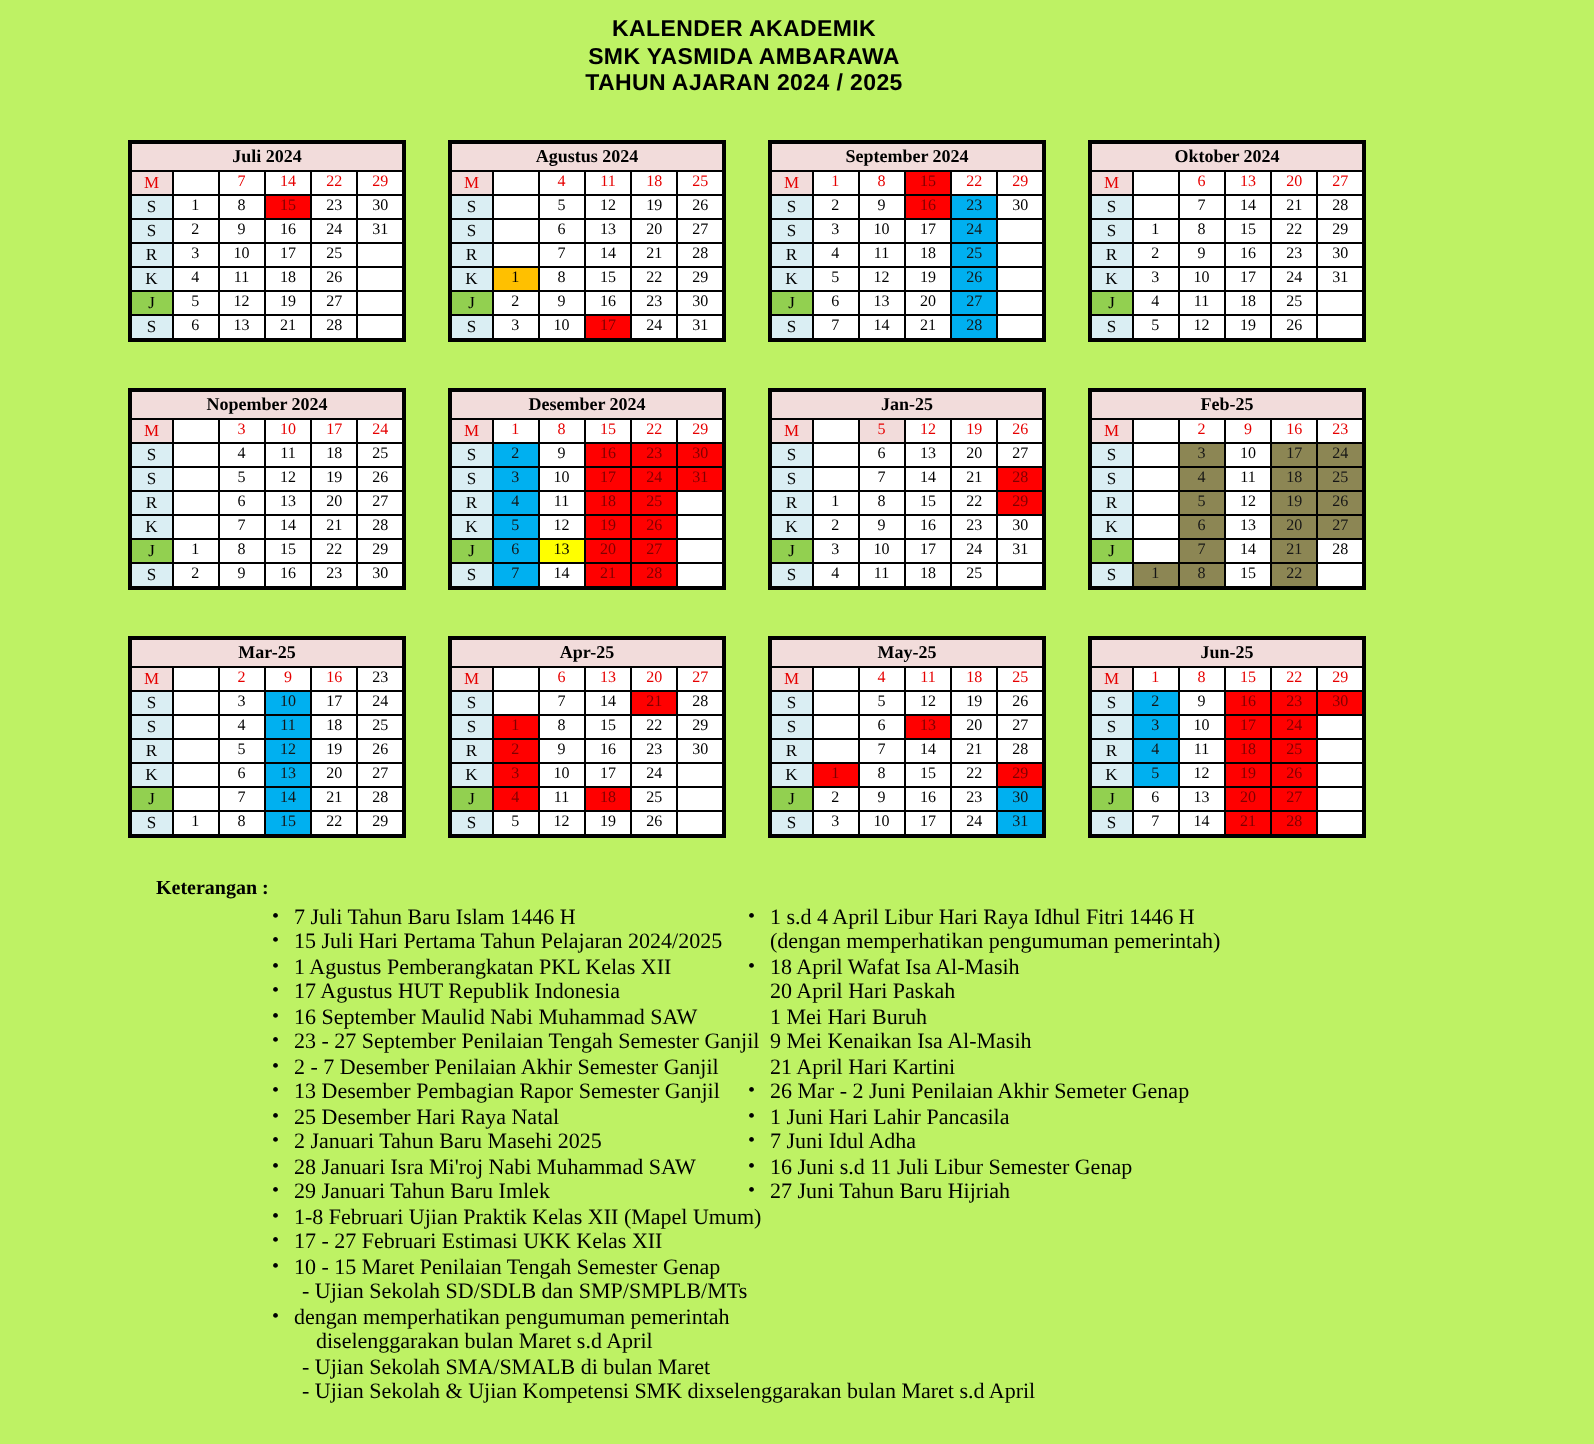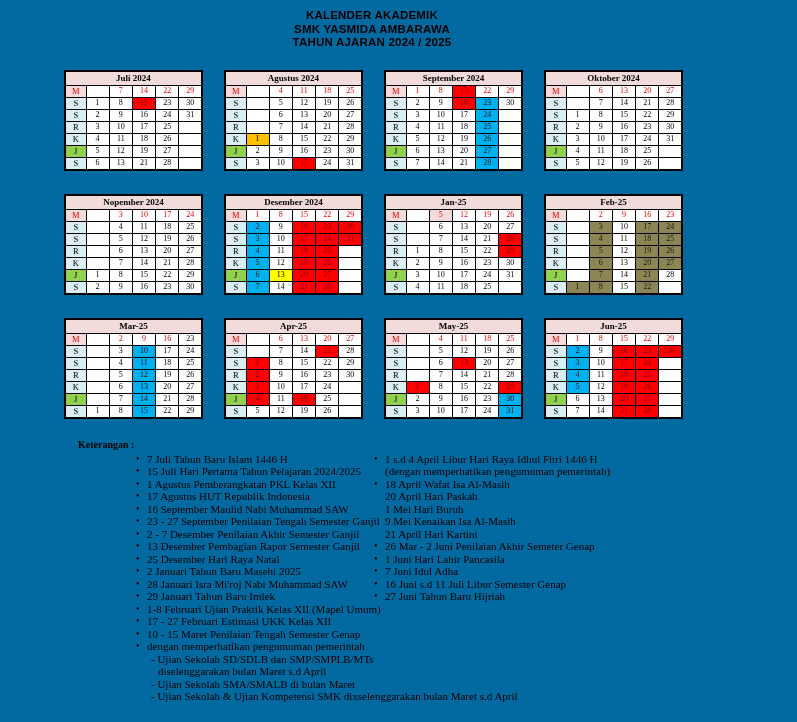--- a/index.html
+++ b/index.html
@@ -1,16 +1,16 @@
 <!DOCTYPE html>
 <html><head>
 <meta charset="utf-8">
 <style>
   html,body{margin:0;padding:0;background:#fff;}
-  .page{position:relative;width:797px;height:722px;background:#0369a1;overflow:hidden;
+  .page{position:relative;width:797px;height:722px;background:#bef264;overflow:hidden;
         font-family:"Liberation Serif",serif;color:#000;}
   
   .title{width:744px;padding-top:9px;text-align:center;
          font-family:"Liberation Sans",sans-serif;font-weight:bold;
          font-size:11.5px;line-height:13.5px;letter-spacing:.2px;}
   
   .cal-grid{margin:20px 16px 0 64px;display:grid;
             grid-template-columns:repeat(4,139px);gap:23px 21px;}
   table.month{border-collapse:collapse;border:2px solid #000;width:139px;table-layout:fixed;}
   table.month th.mh{border:1px solid #000;background:#F2DCDB;height:13px;padding:0;
@@ -943,22 +943,22 @@
           <div class="li bullet">23 - 27 September Penilaian Tengah Semester Ganjil</div>
           <div class="li bullet">2 - 7 Desember Penilaian Akhir Semester Ganjil</div>
           <div class="li bullet">13 Desember Pembagian Rapor Semester Ganjil</div>
           <div class="li bullet">25 Desember Hari Raya Natal</div>
           <div class="li bullet">2 Januari Tahun Baru Masehi 2025</div>
           <div class="li bullet">28 Januari Isra Mi'roj Nabi Muhammad SAW</div>
           <div class="li bullet">29 Januari Tahun Baru Imlek</div>
           <div class="li bullet">1-8 Februari Ujian Praktik Kelas XII (Mapel Umum)</div>
           <div class="li bullet">17 - 27 Februari Estimasi UKK Kelas XII</div>
           <div class="li bullet">10 - 15 Maret Penilaian Tengah Semester Genap</div>
+          <div class="li ind1">- Ujian Sekolah SD/SDLB dan SMP/SMPLB/MTs</div>
           <div class="li bullet">dengan memperhatikan pengumuman pemerintah</div>
-          <div class="li ind1">- Ujian Sekolah SD/SDLB dan SMP/SMPLB/MTs</div>
           <div class="li ind2">diselenggarakan bulan Maret s.d April</div>
           <div class="li ind1">- Ujian Sekolah SMA/SMALB di bulan Maret</div>
           <div class="li ind1">- Ujian Sekolah &amp; Ujian Kompetensi SMK dixselenggarakan bulan Maret s.d April</div>
         </div>
       <div class="legend-right">
           <div class="li bullet">1 s.d 4 April Libur Hari Raya Idhul Fitri 1446 H</div>
           <div class="li">(dengan memperhatikan pengumuman pemerintah)</div>
           <div class="li bullet">18 April Wafat Isa  Al-Masih</div>
           <div class="li">20 April Hari Paskah</div>
           <div class="li">1 Mei Hari Buruh</div>

